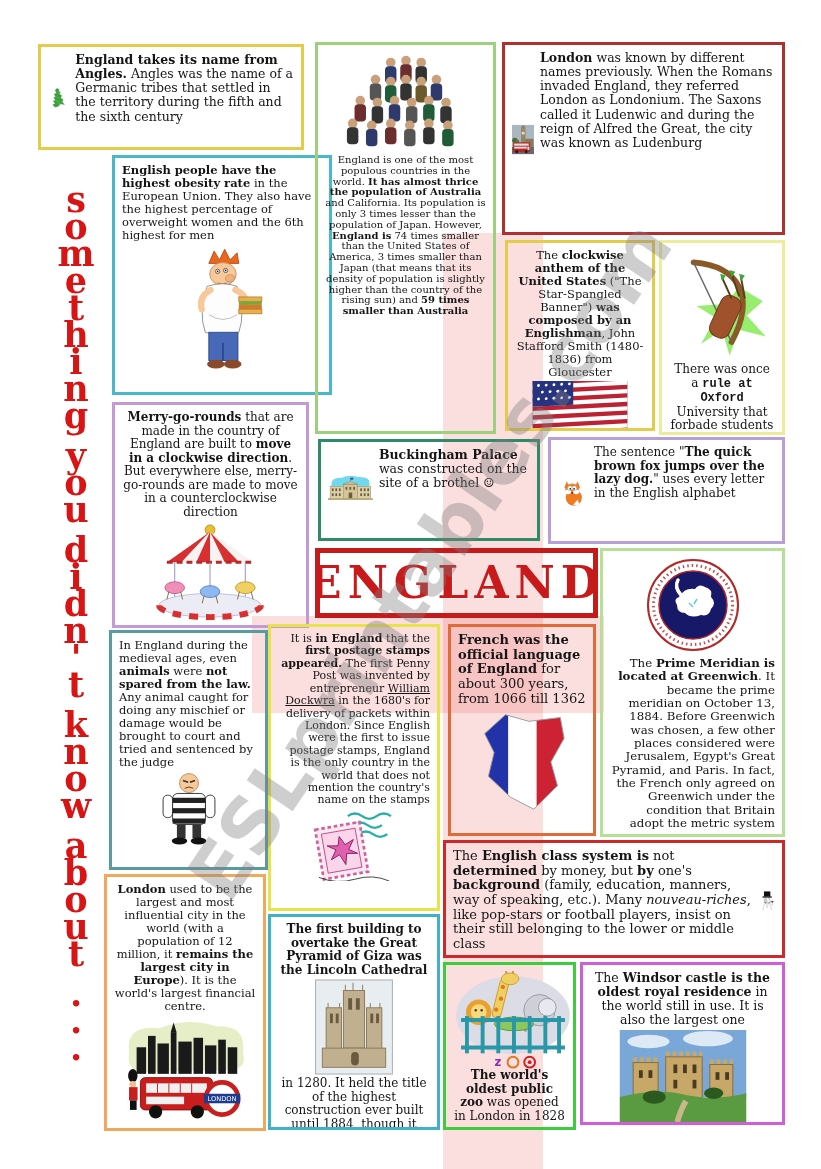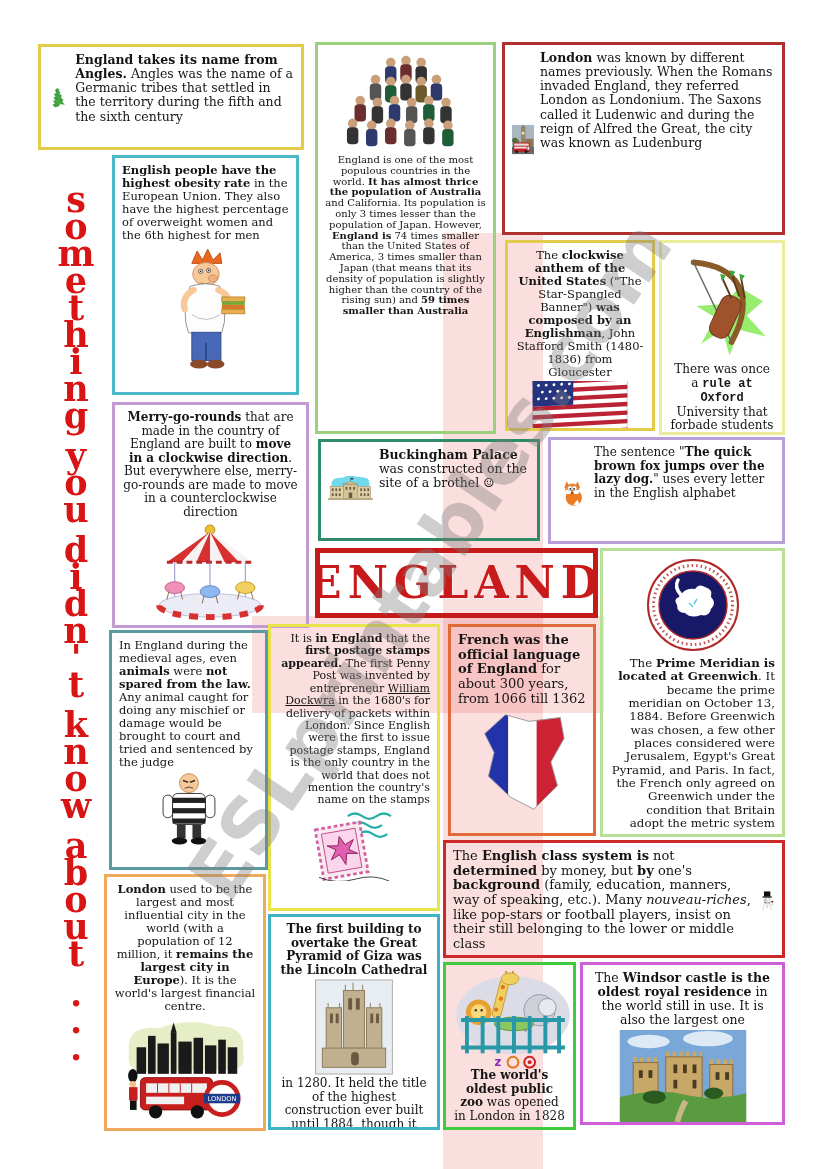--- a/index.html
+++ b/index.html
@@ -21,21 +21,21 @@
   #vtitle .vspace{height:13px;}
   
   .box{position:absolute;box-sizing:border-box;border:3px solid #0c4a6e;padding:6px 7px;
        background:transparent;z-index:1;overflow:hidden;line-height:1.13;}
   .txt span{white-space:normal;}
   .img{display:block;margin:0 auto;}
   .row{display:flex;gap:6px;align-items:flex-start;}
   .grow{flex:1 1 auto;min-width:0;}
   
   .b-angles {left:38px; top:44px;  width:266px;height:106px;border-color:#e3cc4a;font-size:12.5px;}
-  .b-obesity{left:112px;top:155px; width:187px;height:240px;border-color:#49b8c8;font-size:11.5px;}
+  .b-obesity{left:112px;top:155px; width:220px;height:240px;border-color:#49b8c8;font-size:11.5px;}
   .b-merry  {left:112px;top:402px; width:197px;height:226px;border-color:#c39ad1;font-size:12px;text-align:center;}
   .b-mediev {left:109px;top:630px; width:159px;height:240px;border-color:#5b9aa0;font-size:11.5px;}
   .b-loncity{left:104px;top:874px; width:162px;height:257px;border-color:#f0a95c;font-size:11.5px;text-align:center;}
   .b-popul  {left:315px;top:42px;  width:181px;height:392px;border-color:#9cd07c;font-size:10px;text-align:center;line-height:1.08;}
   .b-bucking{left:318px;top:439px; width:222px;height:102px;border-color:#2f8a68;font-size:12.5px;}
   .b-stamp  {left:315px;top:548px; width:283px;height:70px;border:5px solid #c41a1a;z-index:1;
              display:flex;align-items:center;justify-content:center;}
   .b-stamp .stamp-text{font-size:44px;font-weight:bold;color:#c81a1a;letter-spacing:6px;
              text-shadow:1px 1px 0 rgba(255,255,255,.6);}
   .b-postage{left:268px;top:624px; width:172px;height:287px;border-color:#e8e34b;font-size:11px;text-align:right;}

